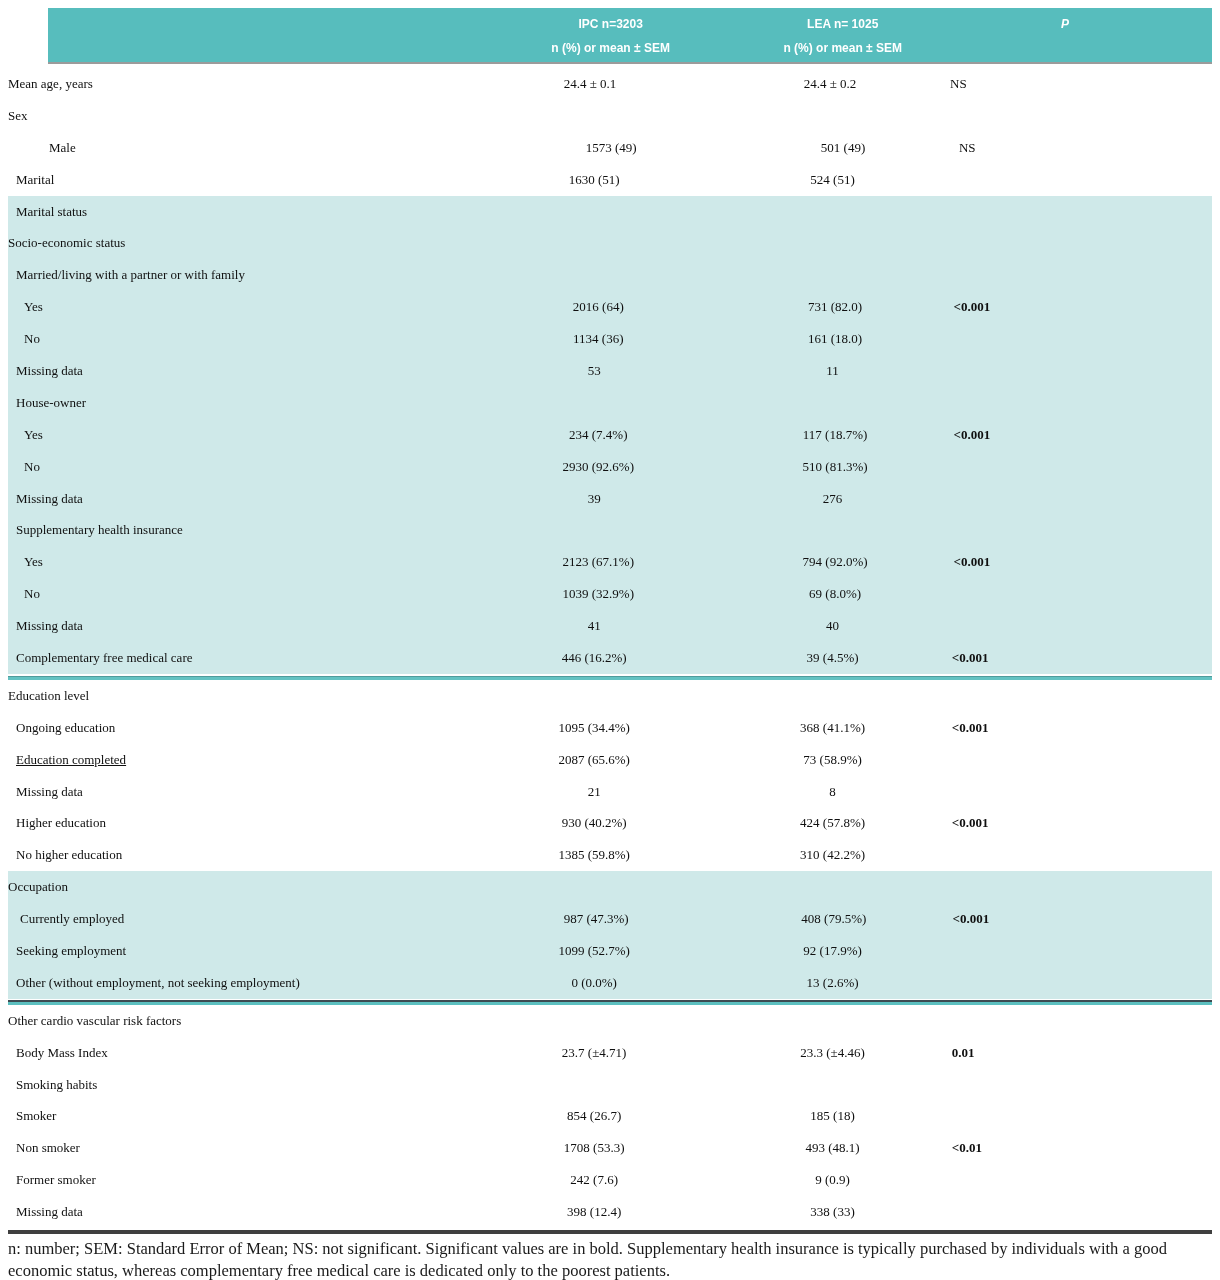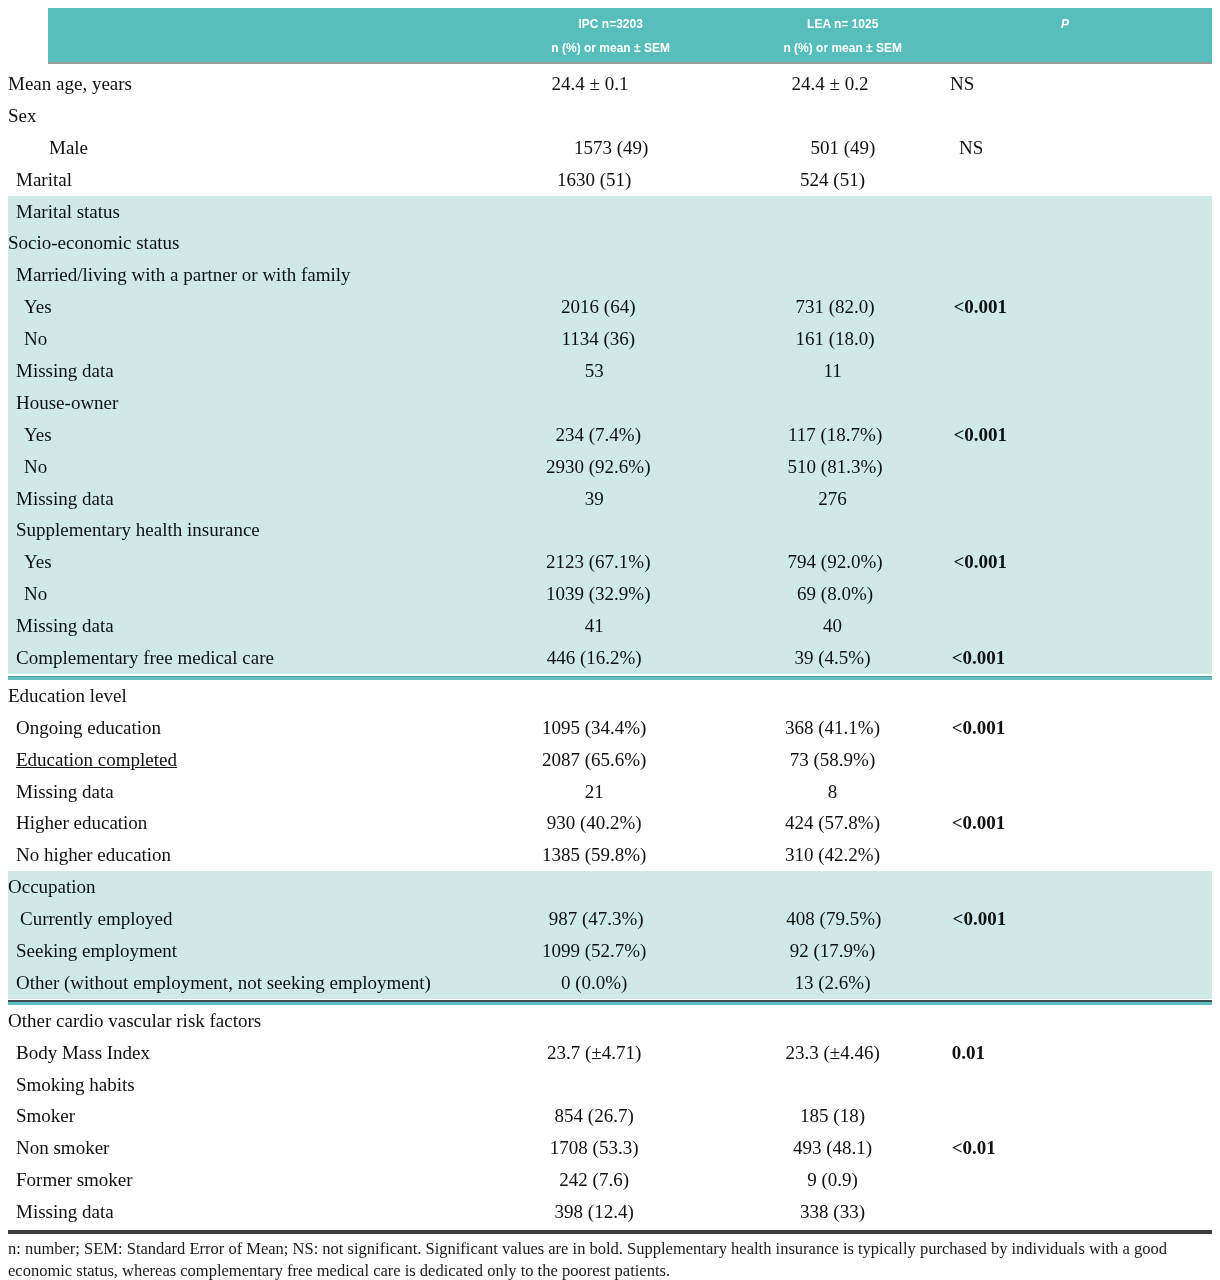--- a/index.html
+++ b/index.html
@@ -20,21 +20,21 @@
   }
   .th { text-align:center; line-height:24px; }
   .th-label { width:462px; }
   .th-ipc { width:240px; }
   .th-lea { width:240px; }
   .th-p { width:220px; font-style:italic; }
   .th-tail { width:42px; }
 
   
   .tbody { padding-top:4px; }
-  .row { display:flex; align-items:center; height:31.9px; font-size:19px; }
+  .row { display:flex; align-items:center; height:31.9px; font-size:13px; }
   .cell { white-space:nowrap; overflow:hidden; }
   .c-label { width:462px; }
   .c-ipc { width:240px; text-align:center; }
   .c-lea { width:240px; text-align:center; }
   .c-p { width:220px; text-align:left; }
   .c-p.bold { font-weight:700; }
   .c-tail { width:42px; }
 
   .sec.teal { background:#cfe9e9; }
   .sec.white { background:#ffffff; }

